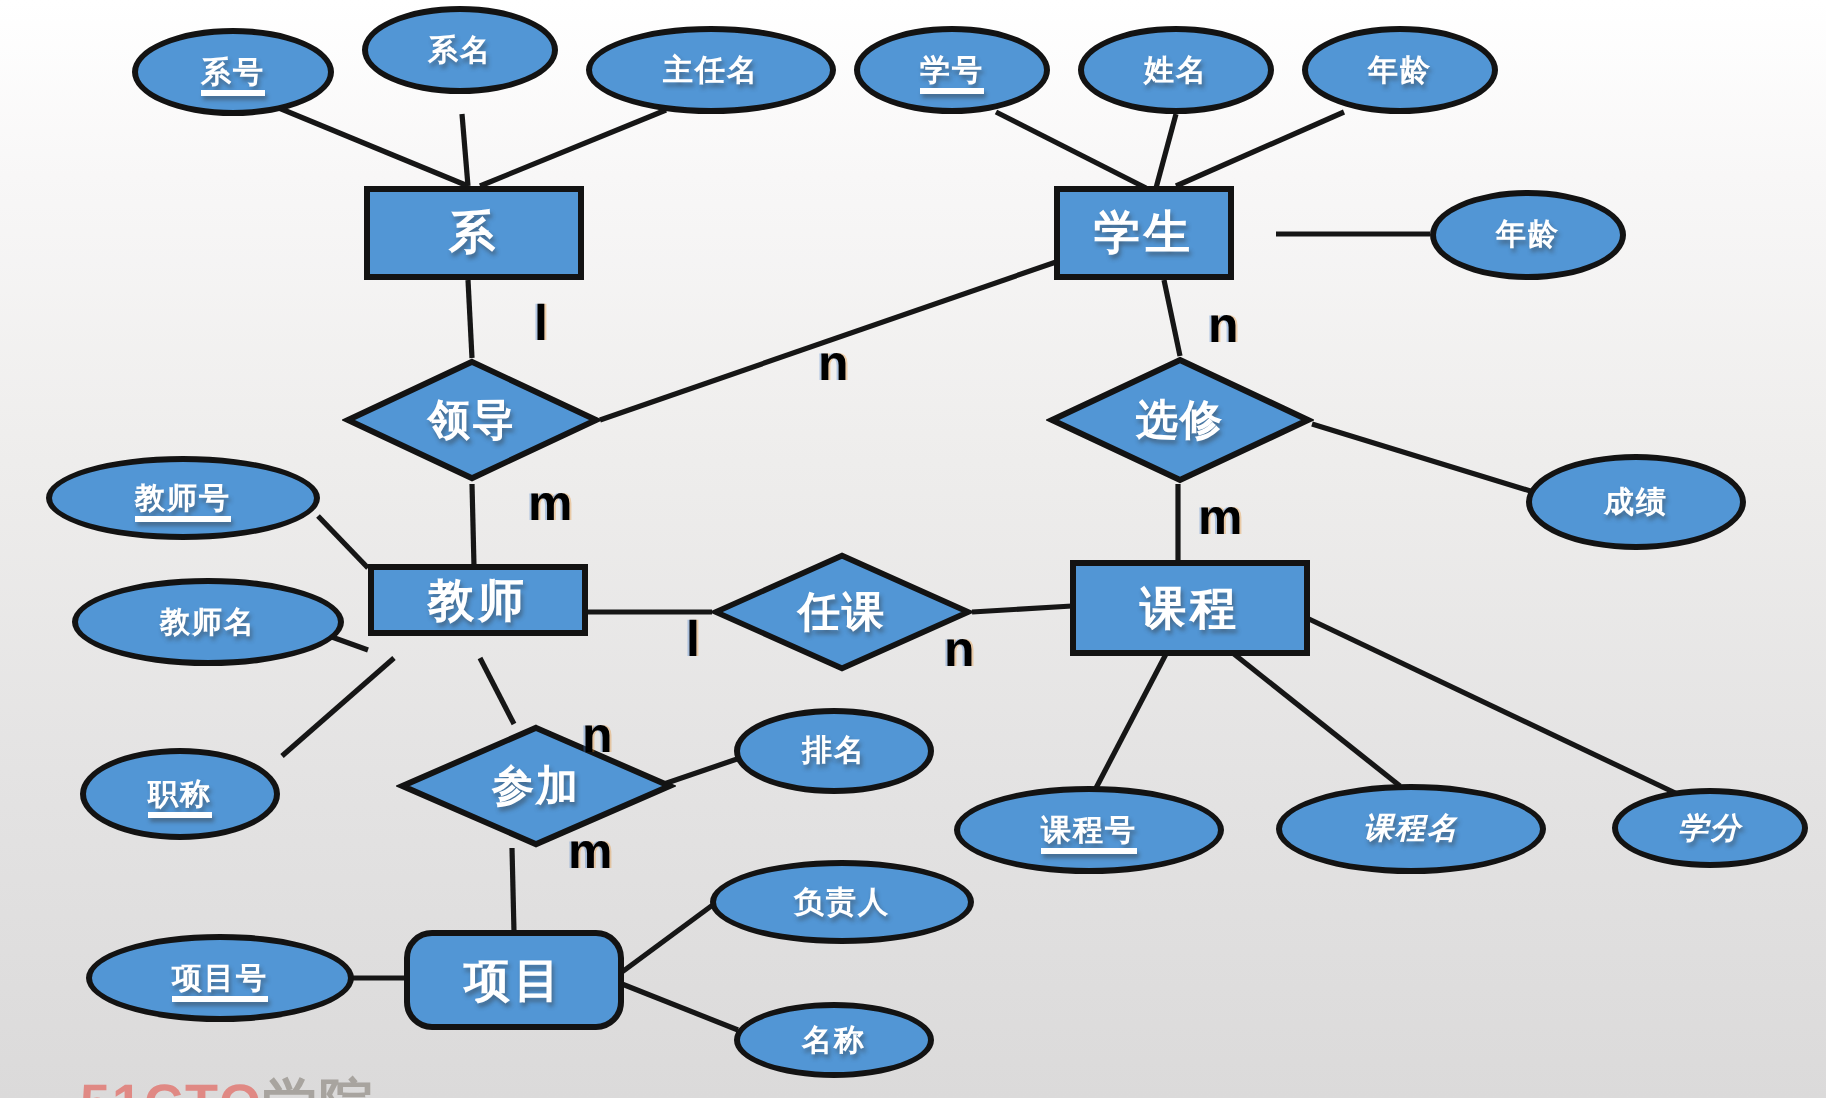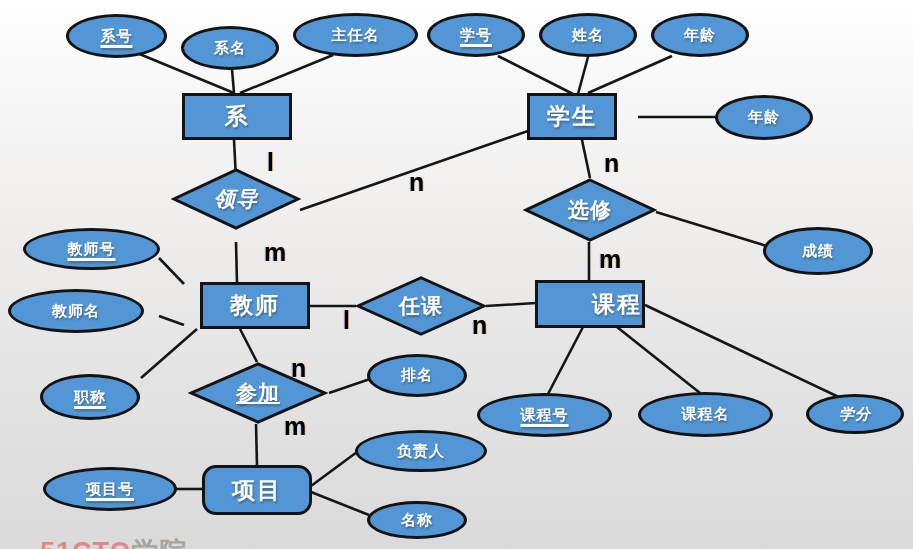--- a/index.html
+++ b/index.html
@@ -63,21 +63,21 @@
     <line x1="311" y1="486" x2="357" y2="452"></line>
     <line x1="311" y1="492" x2="369" y2="515"></line>
     <line x1="583" y1="327" x2="548" y2="394"></line>
     <line x1="617" y1="327" x2="700" y2="393"></line>
     <line x1="645" y1="305" x2="845" y2="400"></line>
   </svg>
 
   <div class="node attr" style="left:66px;top:14px;width:101px;height:44px;">
       <span class="pk">系号</span>
     </div>
-  <div class="node attr" style="left:181px;top:26px;width:98px;height:44px;">
+  <div class="node attr" style="left:181px;top:3px;width:98px;height:44px;">
       <span>系名</span>
     </div>
   <div class="node attr" style="left:293px;top:13px;width:125px;height:44px;">
       <span>主任名</span>
     </div>
   <div class="node attr" style="left:427px;top:13px;width:98px;height:44px;">
       <span class="pk">学号</span>
     </div>
   <div class="node attr" style="left:539px;top:13px;width:98px;height:44px;">
       <span>姓名</span>
@@ -87,33 +87,33 @@
     </div>
   <div class="node attr" style="left:715px;top:95px;width:98px;height:45px;">
       <span>年龄</span>
     </div>
   <div class="node attr" style="left:763px;top:227px;width:110px;height:48px;">
       <span>成绩</span>
     </div>
   <div class="node attr" style="left:23px;top:228px;width:137px;height:42px;">
       <span class="pk">教师号</span>
     </div>
-  <div class="node attr" style="left:8px;top:289px;width:136px;height:44px;">
+  <div class="node attr" style="left:36px;top:289px;width:136px;height:44px;">
       <span>教师名</span>
     </div>
   <div class="node attr" style="left:40px;top:374px;width:100px;height:46px;">
       <span class="pk">职称</span>
     </div>
   <div class="node attr" style="left:367px;top:354px;width:100px;height:43px;">
       <span>排名</span>
     </div>
   <div class="node attr" style="left:477px;top:393px;width:135px;height:44px;">
       <span class="pk">课程号</span>
     </div>
-  <div class="node attr" style="left:638px;top:392px;width:135px;height:45px;">
+  <div class="node attr" style="left:638px;top:392px;width:135px;height:45px;font-style:italic;">
       <span>课程名</span>
     </div>
   <div class="node attr" style="left:806px;top:394px;width:98px;height:40px;font-style:italic;">
       <span>学分</span>
     </div>
   <div class="node attr" style="left:43px;top:467px;width:134px;height:44px;">
       <span class="pk">项目号</span>
     </div>
   <div class="node attr" style="left:355px;top:430px;width:132px;height:42px;text-align:center;">
       <span>负责人</span>
@@ -121,49 +121,49 @@
   <div class="node attr" style="left:367px;top:501px;width:100px;height:38px;">
       <span>名称</span>
     </div>
 
   <div class="node entity" style="left:182px;top:93px;width:110px;height:47px;">
       <span>系</span>
     </div>
   <div class="node entity" style="left:527px;top:93px;width:90px;height:47px;">
       <span>学生</span>
     </div>
-  <div class="node entity" style="left:200px;top:282px;width:110px;height:47px;">
+  <div class="node entity" style="left:184px;top:282px;width:110px;height:36px;">
       <span>教师</span>
     </div>
-  <div class="node entity" style="left:535px;top:280px;width:110px;height:48px;justify-content:flex-end;">
+  <div class="node entity" style="left:535px;top:280px;width:120px;height:48px;">
       <span>课程</span>
     </div>
   <div class="node entity" style="left:202px;top:465px;width:110px;height:50px;border-radius:14px;">
       <span>项目</span>
     </div>
 
-  <div class="node rel" style="left:171px;top:167px;width:130px;height:64px;font-style:italic;">
+  <div class="node rel" style="left:171px;top:178px;width:130px;height:64px;">
     <svg viewBox="0 0 134 66" preserveAspectRatio="none">
         <polygon points="67,3 131,33 67,63 3,33" fill="#5296d5" stroke="#131313" stroke-width="3"></polygon>
       </svg>
     <span class="lbl">领导</span>
   </div>
   <div class="node rel" style="left:523px;top:177px;width:134px;height:66px;">
     <svg viewBox="0 0 134 66" preserveAspectRatio="none">
         <polygon points="67,3 131,33 67,63 3,33" fill="#5296d5" stroke="#131313" stroke-width="3"></polygon>
       </svg>
     <span class="lbl">选修</span>
   </div>
   <div class="node rel" style="left:355px;top:275px;width:132px;height:62px;">
     <svg viewBox="0 0 134 66" preserveAspectRatio="none">
         <polygon points="67,3 131,33 67,63 3,33" fill="#5296d5" stroke="#131313" stroke-width="3"></polygon>
       </svg>
     <span class="lbl">任课</span>
   </div>
-  <div class="node rel" style="left:188px;top:361px;width:140px;height:64px;text-decoration:underline;">
+  <div class="node rel" style="left:198px;top:361px;width:140px;height:64px;">
     <svg viewBox="0 0 134 66" preserveAspectRatio="none">
         <polygon points="67,3 131,33 67,63 3,33" fill="#5296d5" stroke="#131313" stroke-width="3"></polygon>
       </svg>
     <span class="lbl">参加</span>
   </div>
 
   <div class="card" style="left:267px;top:150px;">l</div>
   <div class="card" style="left:409px;top:170px;">n</div>
   <div class="card" style="left:264px;top:240px;">m</div>
   <div class="card" style="left:604px;top:151px;">n</div>

